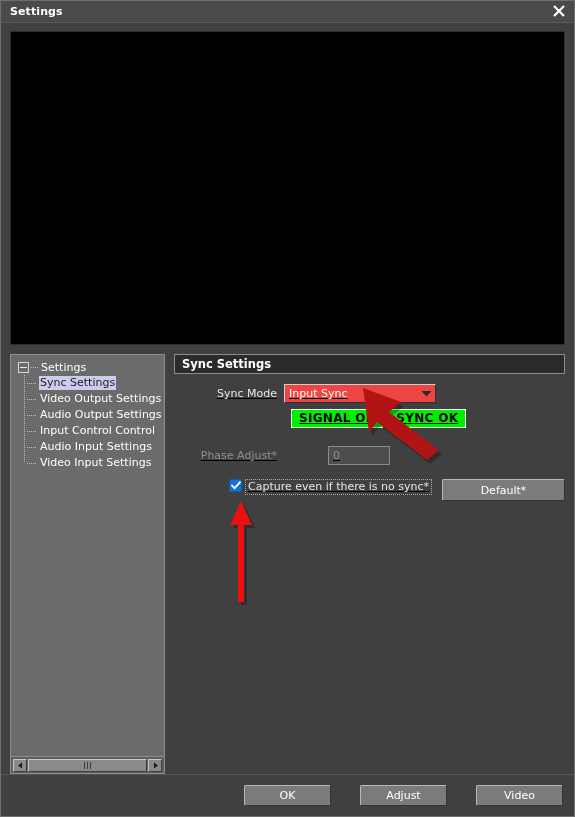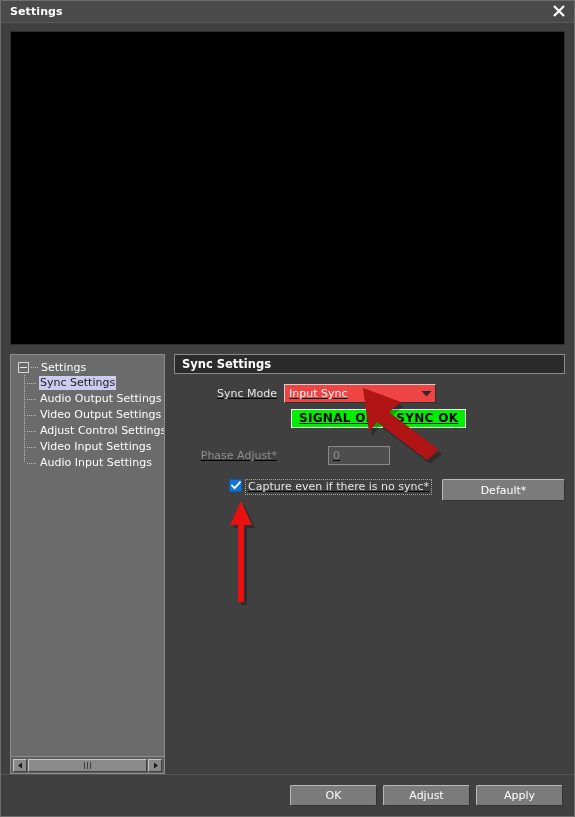--- a/index.html
+++ b/index.html
@@ -388,21 +388,21 @@
 
   
   #footer {
     flex: none;
     height: 42px;
     border-top: 1px solid #555555;
     display: flex;
     align-items: center;
     justify-content: flex-end;
     padding-right: 11px;
-    gap: 6px;
+    gap: 29px;
     box-sizing: border-box;
   }
   .footer-btn { width: 87px; height: 21px; }
 
   
   #arrow-diag, #arrow-up {
     position: absolute;
     pointer-events: none;
   }
   #arrow-diag { left: 355px; top: 380px; }
@@ -437,37 +437,37 @@
           <span class="tree-root-label">Settings</span>
         </div>
 
         <div class="tree-children">
           <div class="tree-item selected">
             <span class="tick"></span>
             <span class="tree-item-label">Sync Settings</span>
           </div>
           <div class="tree-item">
             <span class="tick"></span>
-            <span class="tree-item-label">Audio Output Settings</span>
+            <span class="tree-item-label">Video Output Settings</span>
           </div>
           <div class="tree-item">
             <span class="tick"></span>
-            <span class="tree-item-label">Video Output Settings</span>
+            <span class="tree-item-label">Audio Output Settings</span>
           </div>
           <div class="tree-item">
             <span class="tick"></span>
-            <span class="tree-item-label">Adjust Control Settings</span>
+            <span class="tree-item-label">Input Control Control</span>
+          </div>
+          <div class="tree-item">
+            <span class="tick"></span>
+            <span class="tree-item-label">Audio Input Settings</span>
           </div>
           <div class="tree-item">
             <span class="tick"></span>
             <span class="tree-item-label">Video Input Settings</span>
-          </div>
-          <div class="tree-item">
-            <span class="tick"></span>
-            <span class="tree-item-label">Audio Input Settings</span>
           </div>
         </div>
       </div>
 
       <div id="tree-scrollbar">
         <div class="sb-btn">
           <svg width="7" height="7" viewBox="0 0 7 7">
               <path d="M5,0.5 L5,6.5 L1,3.5 Z" fill="#1d1d1d"></path>
             </svg>
         </div>
@@ -524,21 +524,21 @@
         </div>
 
         <div class="btn" id="default-btn">Default*</div>
       </div>
     </div>
   </div>
 
   <div id="footer">
     <div class="btn footer-btn">OK</div>
     <div class="btn footer-btn">Adjust</div>
-    <div class="btn footer-btn">Apply</div>
+    <div class="btn footer-btn">Video</div>
   </div>
 </div>
 
 <svg id="arrow-diag" width="150" height="90" viewBox="0 0 150 90">
   <g transform="translate(3,4)">
     <path d="M8,8 L46,22 L34,32 L84,70 L72,80 L22,42 L14,52 Z" fill="#000000" opacity="0.28"></path>
   </g>
   <path d="M8,8 L46,22 L34,32 L84,70 L72,80 L22,42 L14,52 Z" fill="#b01414"></path>
 </svg>
 

